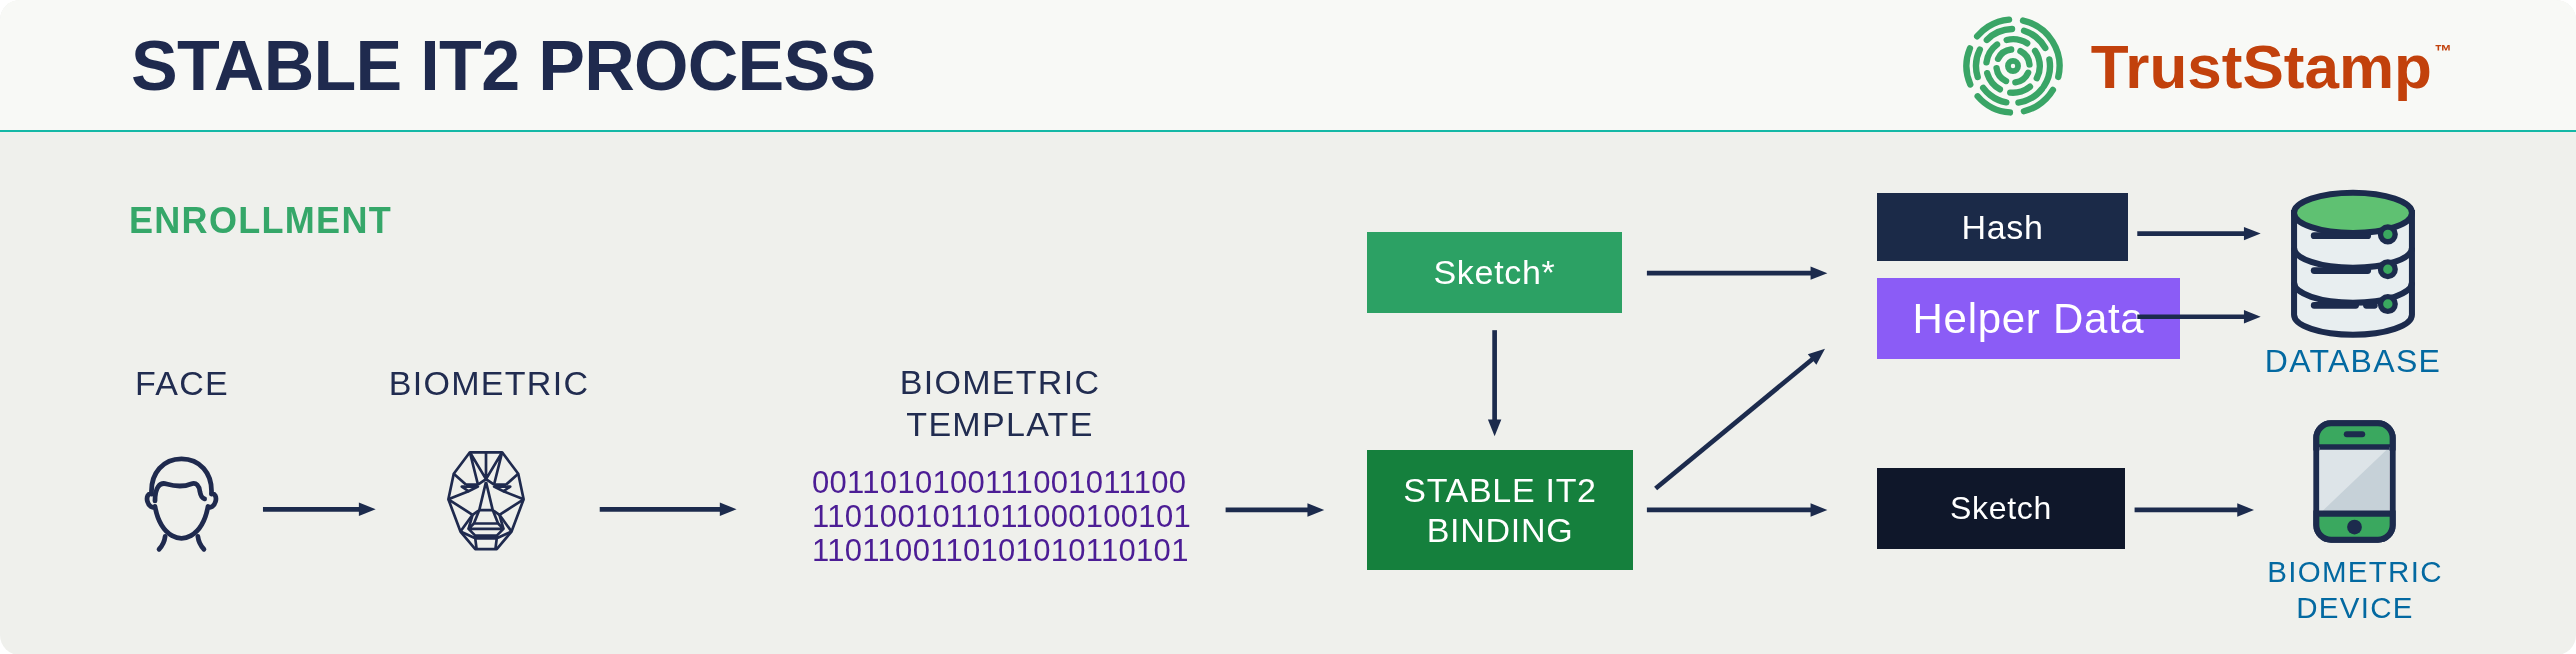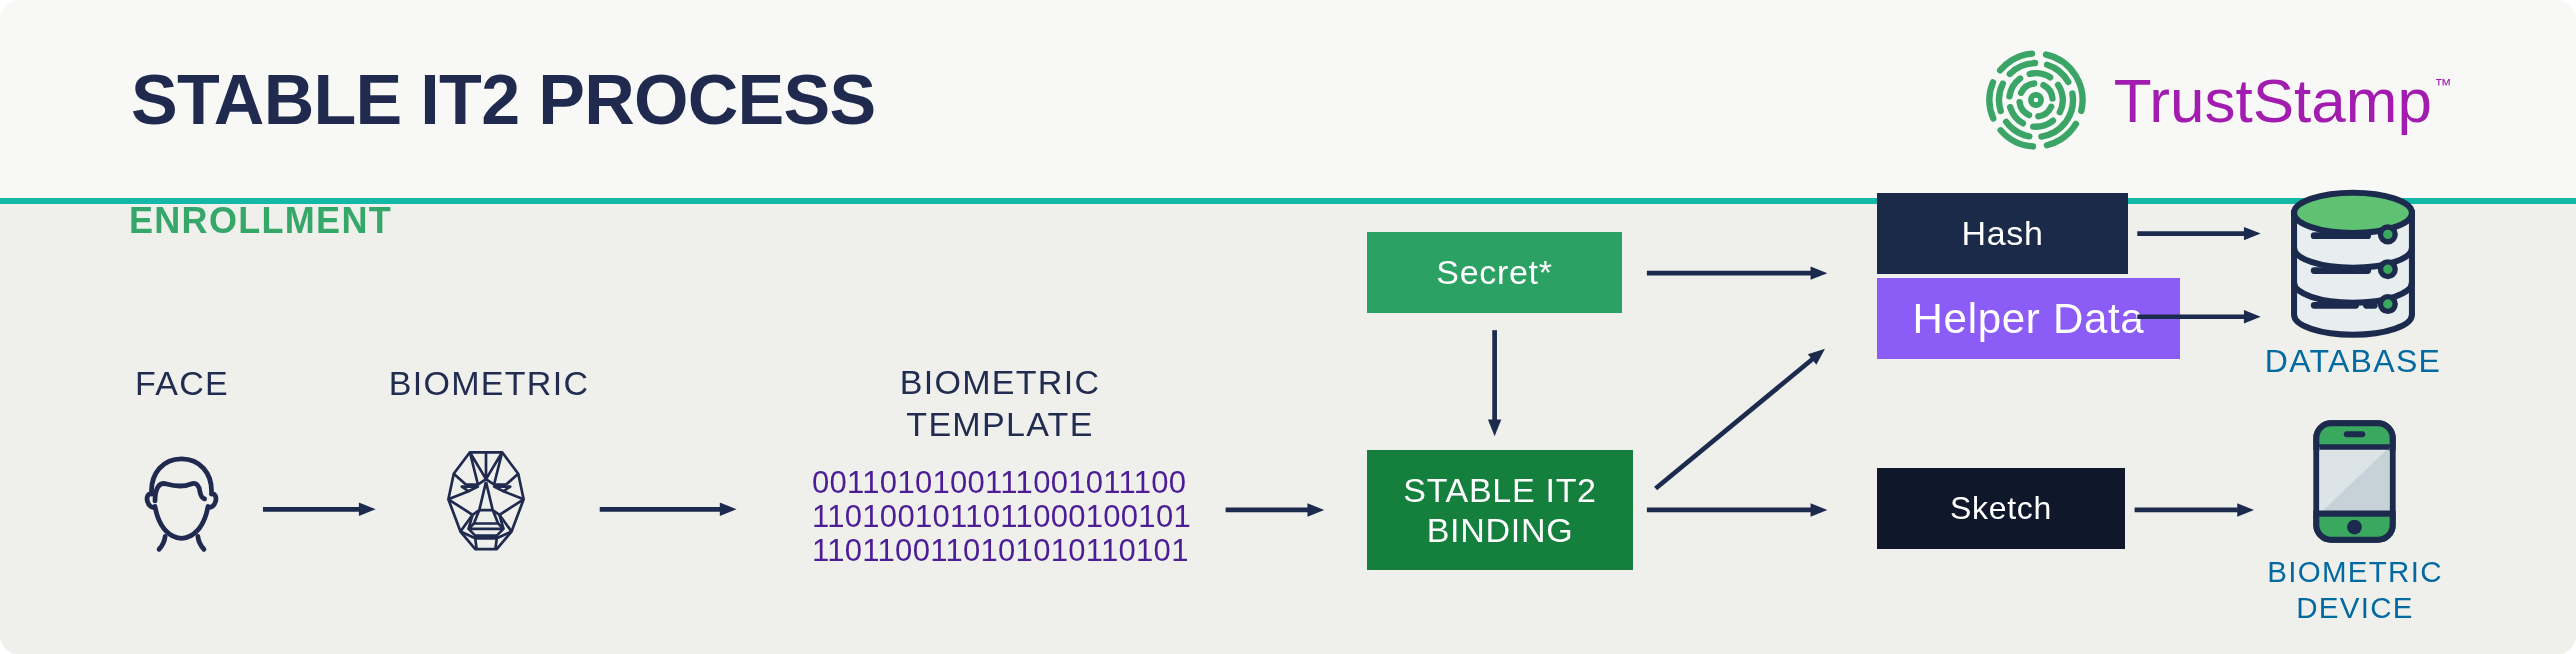--- a/index.html
+++ b/index.html
@@ -4,30 +4,30 @@
 <style>
   html,body { margin:0; padding:0; background:#ffffff; }
   * { box-sizing:border-box; }
   .card {
     position:relative; width:2576px; height:655px;
     background:#eff0ec; border-radius:20px; overflow:hidden;
     font-family:"Liberation Sans", sans-serif;
   }
   
   .hdr {
-    position:absolute; top:0; left:0; right:0; height:204px;
-    background:#f8f9f6; border-bottom:6px solid #14b8a6;
+    position:absolute; top:0; left:0; right:0; height:132px;
+    background:#f8f9f6; border-bottom:2px solid #14b8a6;
     display:flex; align-items:center; justify-content:space-between;
     padding:2px 124px 0 131px;
   }
   .title {
     margin:0; font-size:70px; font-weight:800; color:#1f2a4e; letter-spacing:-0.7px;
   }
   .logo { display:flex; align-items:center; gap:27px; }
-  .logo-text { font-size:62px; font-weight:400; color:#a21caf; white-space:nowrap; }
+  .logo-text { font-size:62px; font-weight:700; color:#c2410c; white-space:nowrap; }
   .logo-text .tm { font-size:17.4px; position:relative; top:-31px; margin-left:2.7px; }
   
   .layer { position:absolute; inset:0; }
   .abs { position:absolute; }
   .enroll {
     position:absolute; left:129px; top:200px;
     font-size:36px; font-weight:800; color:#35a769; letter-spacing:1.3px;
   }
   .lbl {
     position:absolute; transform:translateX(-50%);
@@ -38,21 +38,21 @@
     position:absolute; left:812px; top:466px;
     font-size:31px; line-height:34px; color:#4c1d95; letter-spacing:0.3px; white-space:nowrap;
   }
   
   .node {
     position:absolute; display:flex; align-items:center; justify-content:center;
     color:#ffffff; text-align:center; letter-spacing:0.7px; font-weight:400;
   }
   .node-secret  { left:1367px; top:232px; width:255px; height:81px; background:#2ca164; font-size:34px; }
   .node-binding { left:1367px; top:450px; width:266px; height:120px; background:#15803d; font-size:34px; line-height:40px; }
-  .node-hash    { left:1877px; top:193px; width:251px; height:81px; background:#1b2a48; font-size:34px; }
+  .node-hash    { left:1877px; top:193px; width:251px; height:68px; background:#1b2a48; font-size:34px; }
   .node-helper  { left:1877px; top:278px; width:303px; height:81px; background:#8b5cf6; font-size:42px; }
   .node-sketch  { left:1877px; top:468px; width:248px; height:81px; background:#0f172a; font-size:32px; }
   
   .out-lbl {
     position:absolute; transform:translateX(-50%); text-align:center;
     color:#0369a1; letter-spacing:1.3px; white-space:nowrap;
   }
   .db-lbl   { left:2353px; top:343px; font-size:32px; }
   .dev-lbl  { left:2355px; top:554px; font-size:29.5px; line-height:36px; }
   svg.arrows { position:absolute; inset:0; pointer-events:none; }
@@ -115,21 +115,21 @@
         <path d="M48,138 L80,138 L78,154 M48,138 L50,154 M26,128 L48,138 M102,128 L80,138 M48,134 L48,138 M80,134 L80,138"></path>
       </g>
     </svg>
 
     <div class="bits">
       <div>0011010100111001011100</div>
       <div>1101001011011000100101</div>
       <div>1101100110101010110101</div>
     </div>
 
-    <div class="node node-secret">Secret*</div>
+    <div class="node node-secret">Sketch*</div>
     <div class="node node-binding">
       <div>
         <div>STABLE IT2</div>
         <div>BINDING</div>
       </div>
     </div>
     <div class="node node-hash">Hash</div>
     <div class="node node-helper">Helper Data</div>
     <div class="node node-sketch">Sketch</div>
 

